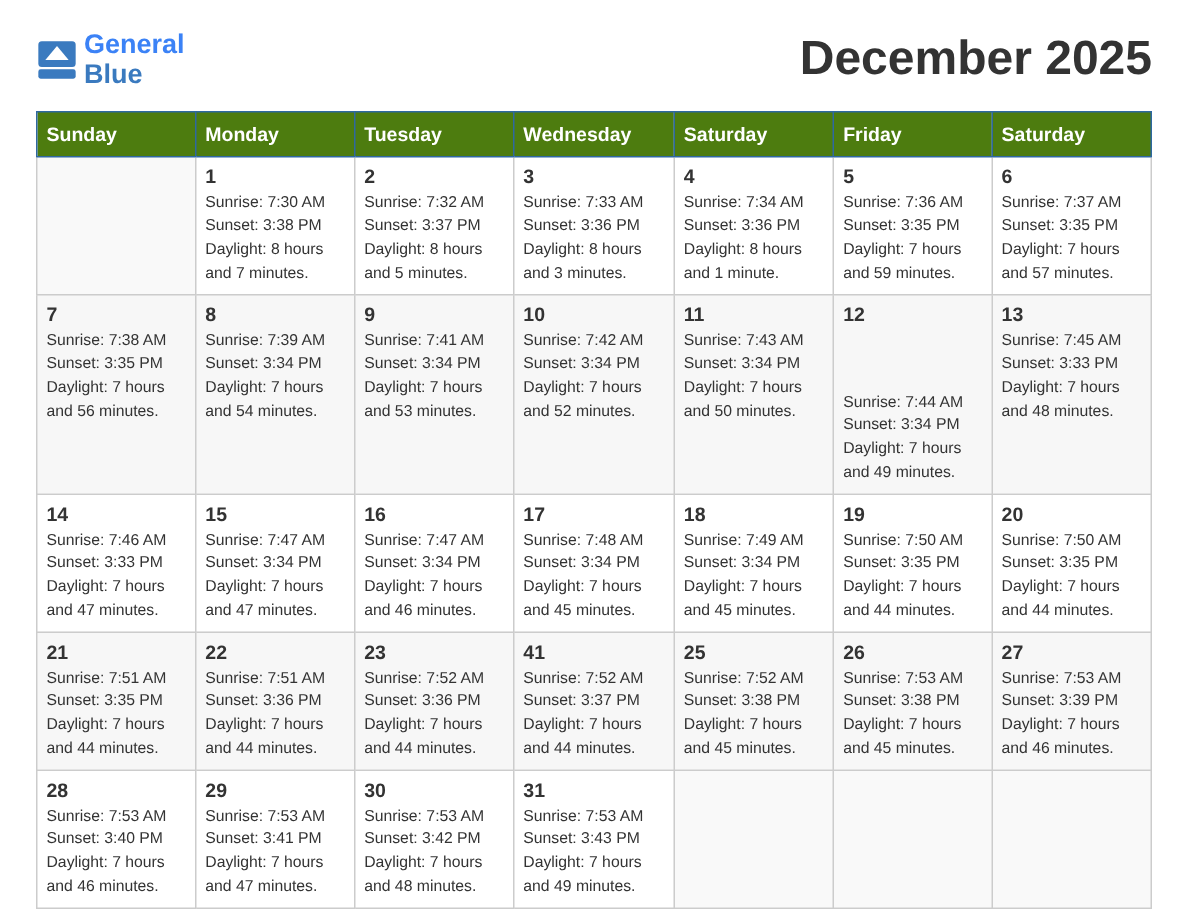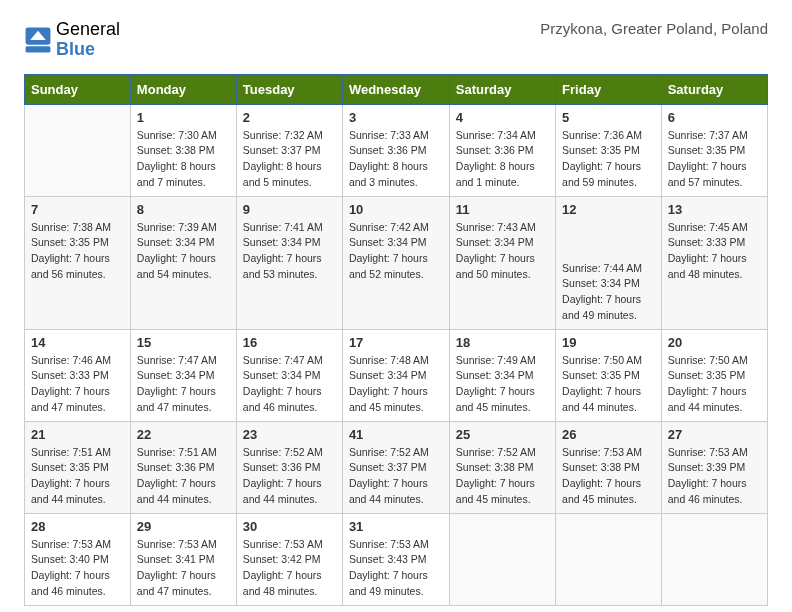--- a/index.html
+++ b/index.html
@@ -21,22 +21,22 @@
       align-items: center;
       gap: 4px;
     }
     .logo-text {
       display: flex;
       flex-direction: column;
       line-height: 1.1;
     }
     .logo-general {
       font-size: 18px;
-      font-weight: normal;
-      color: #000000;
+      font-weight: bold;
+      color: #3b82f6;
     }
     .logo-blue {
       font-size: 18px;
       font-weight: bold;
       color: #3a7abf;
     }
     .logo-icon {
       width: 28px;
       height: 28px;
     }
@@ -103,21 +103,21 @@
       <rect x="2" y="2" width="32" height="22" rx="3" fill="#3a7abf"></rect>
       <polygon points="18,6 28,18 8,18" fill="white"></polygon>
       <rect x="2" y="26" width="32" height="8" rx="2" fill="#3a7abf"></rect>
     </svg>
     <div class="logo-text">
       <span class="logo-general">General</span>
       <span class="logo-blue">Blue</span>
     </div>
   </div>
   <div class="title-block">
-    <div class="title-location">Przykona, Greater Poland, Poland</div>
+    <div class="title-month">December 2025</div>
   </div>
 </div>
 
 <table class="calendar">
   <thead>
     <tr>
     <th>Sunday</th>
         <th>Monday</th>
         <th>Tuesday</th>
         <th>Wednesday</th>

